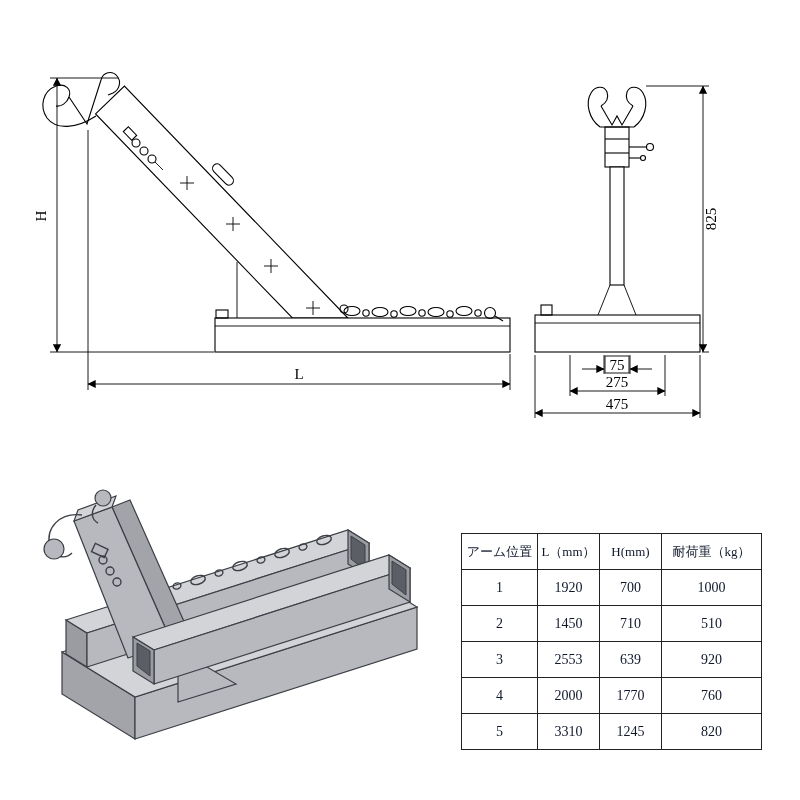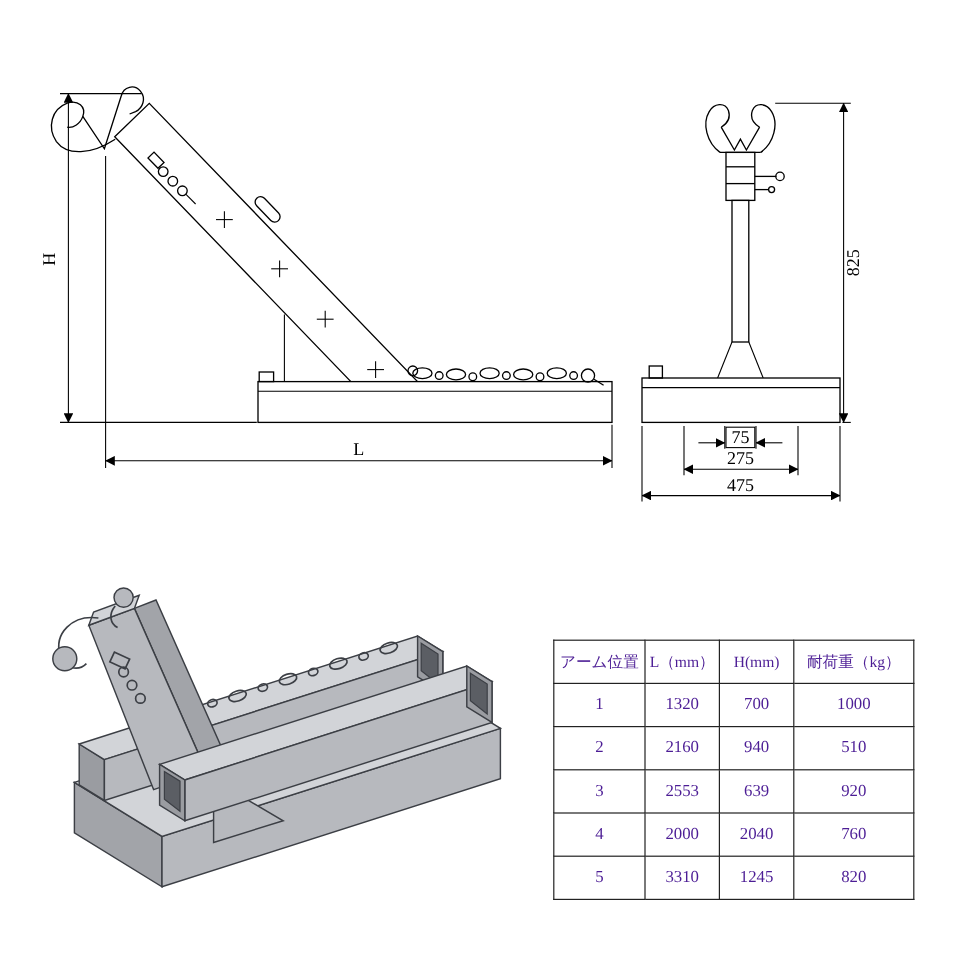--- a/index.html
+++ b/index.html
@@ -14,21 +14,21 @@
   .iso-top{fill:#d2d4d8;stroke:#3c3f45;stroke-width:1.2;}
   .iso-front{fill:#b7b9be;stroke:#3c3f45;stroke-width:1.2;}
   .iso-side{fill:#a2a4a9;stroke:#3c3f45;stroke-width:1.2;}
   .iso-end{fill:#9a9ca1;stroke:#3c3f45;stroke-width:1.2;}
   .iso-open{fill:#5b5e64;stroke:#3c3f45;stroke-width:1;}
   .iso-line{stroke:#3c3f45;stroke-width:1.4;fill:none;}
   
   #spec-table{position:absolute;left:461px;top:533px;border-collapse:collapse;
               table-layout:fixed;width:300px;}
   #spec-table th,#spec-table td{border:1px solid #222;text-align:center;vertical-align:middle;
-              font-weight:normal;font-size:14px;color:#4c1d95;height:35px;padding:0 2px;white-space:nowrap;}
+              font-weight:normal;font-size:14px;color:#0f172a;height:35px;padding:0 2px;white-space:nowrap;}
   #spec-table th{font-size:13px;}
 </style>
 </head>
 <body>
 
 <div id="canvas">
 
 <svg width="800" height="800" viewBox="0 0 800 800">
   <defs>
     <marker id="arrow" viewBox="0 0 10 10" refX="9.5" refY="5" markerWidth="9" markerHeight="9" orient="auto-start-reverse">
@@ -236,40 +236,40 @@
     <tr>
       <th>アーム位置</th>
       <th>L（mm）</th>
       <th>H(mm)</th>
       <th>耐荷重（kg）</th>
     </tr>
   </thead>
   <tbody>
     <tr>
       <td>1</td>
-      <td>1320</td>
+      <td>1920</td>
       <td>700</td>
       <td>1000</td>
     </tr>
     <tr>
       <td>2</td>
-      <td>2160</td>
-      <td>940</td>
+      <td>1450</td>
+      <td>710</td>
       <td>510</td>
     </tr>
     <tr>
       <td>3</td>
       <td>2553</td>
       <td>639</td>
       <td>920</td>
     </tr>
     <tr>
       <td>4</td>
       <td>2000</td>
-      <td>2040</td>
+      <td>1770</td>
       <td>760</td>
     </tr>
     <tr>
       <td>5</td>
       <td>3310</td>
       <td>1245</td>
       <td>820</td>
     </tr>
   </tbody>
 </table>

